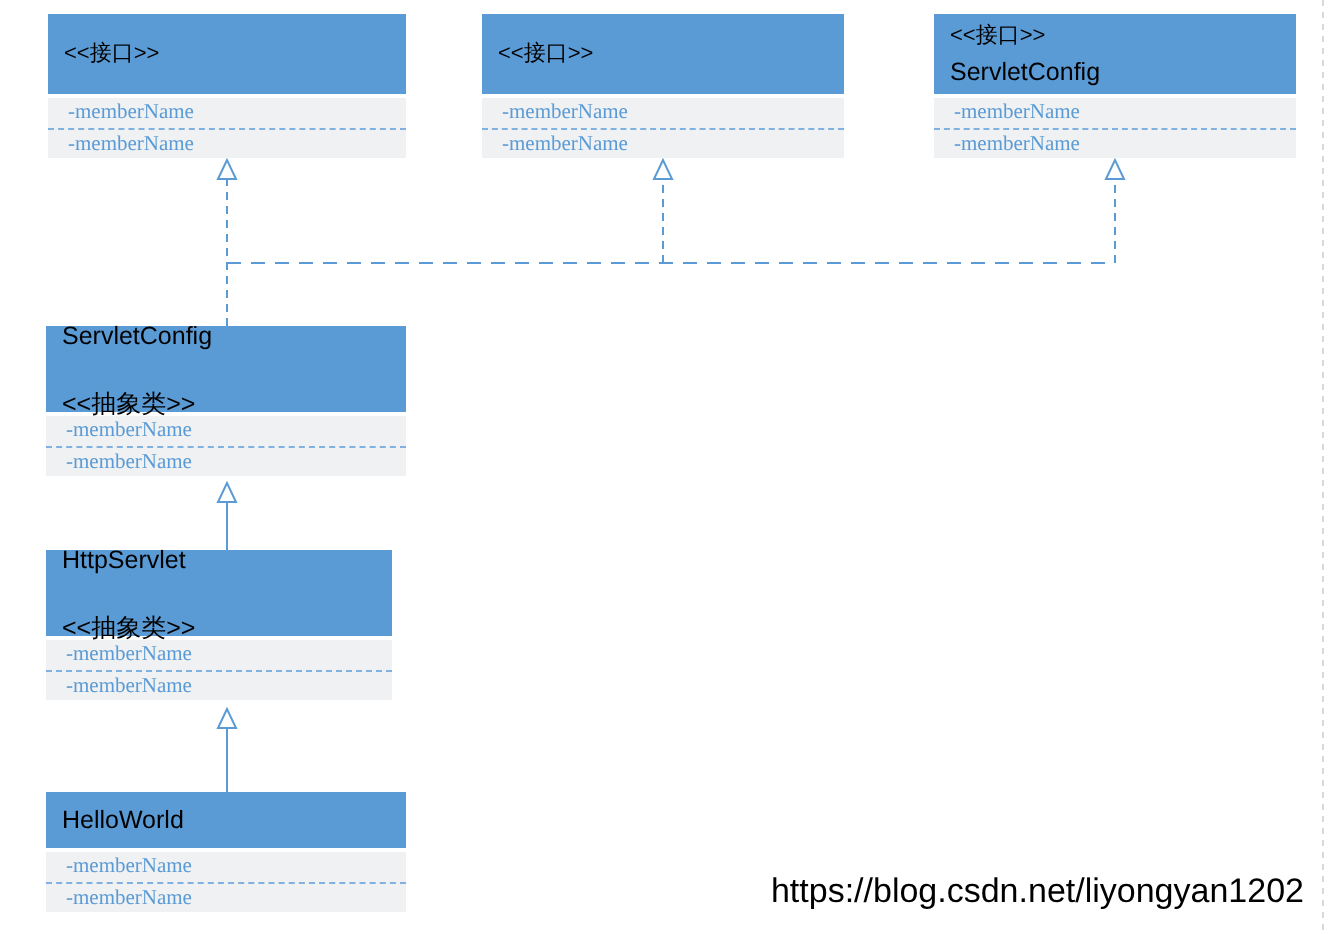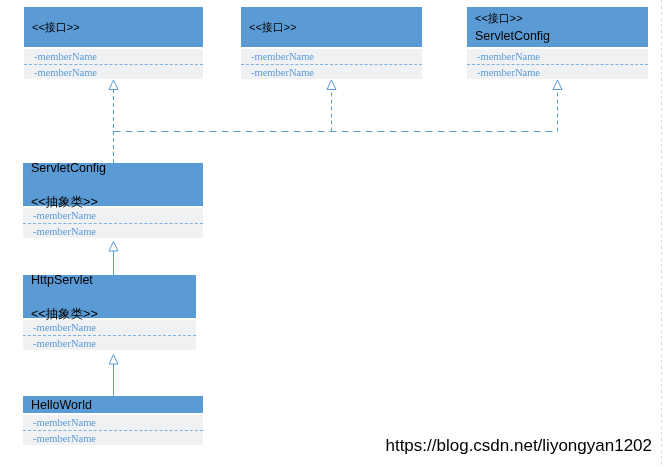--- a/index.html
+++ b/index.html
@@ -19,21 +19,21 @@
     background: #5b9bd5;
     color: #000000;
     display: flex;
     flex-direction: column;
     justify-content: center;
     padding-left: 8px;
     box-sizing: border-box;
   }
   .hdr-2line  { height: 40px; }
   .hdr-tall   { height: 43px; }
-  .hdr-1line  { height: 17px; }
+  .hdr-1line  { height: 28px; }
 
   .stereo { font-size: 11px; line-height: 17px; white-space: nowrap; }
   .stereo-cn { font-size: 12.5px; line-height: 18px; white-space: nowrap; margin-top: 16px; }
   .cname  { font-size: 12.5px; line-height: 18px; white-space: nowrap; }
 
   .uml-body { margin-top: 2px; }
   .uml-member {
     height: 15px;
     line-height: 15px;
     font-size: 10.5px;

